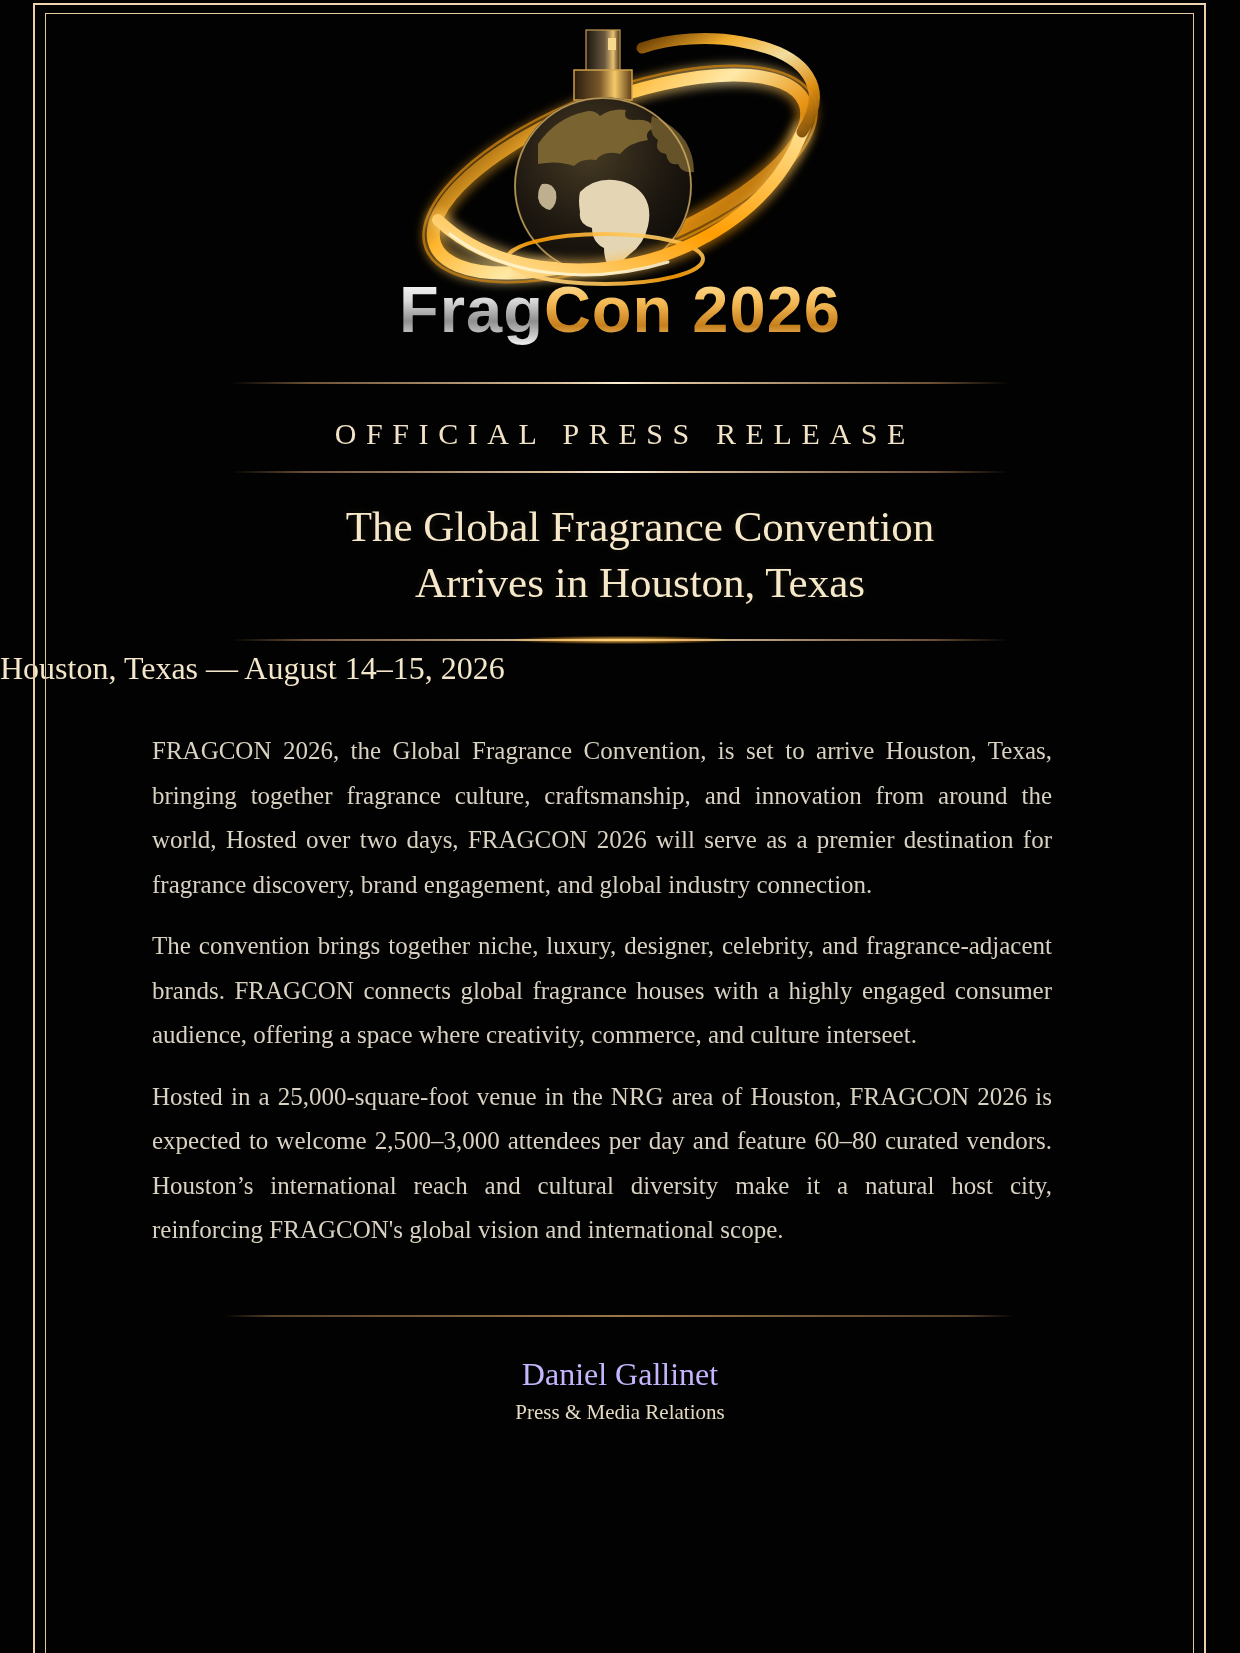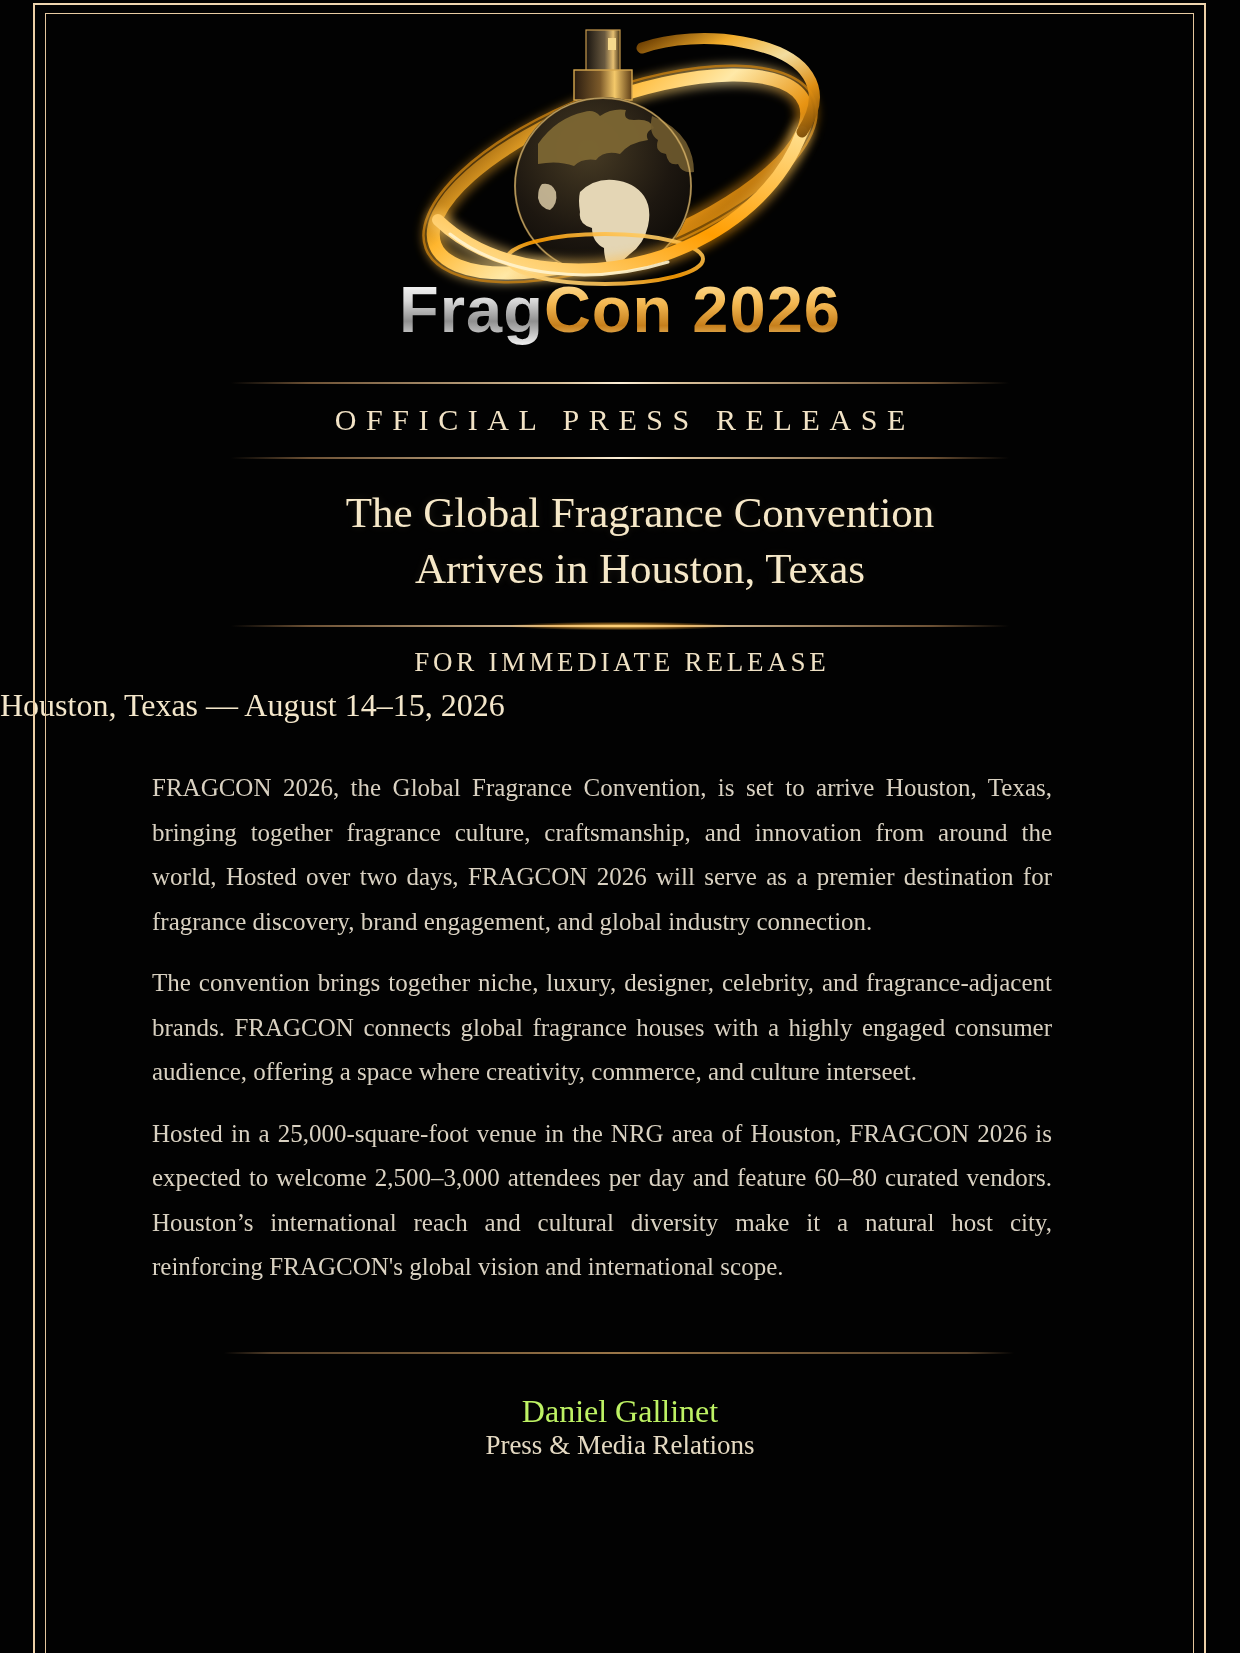--- a/index.html
+++ b/index.html
@@ -41,21 +41,21 @@
   .divider{
     position:relative;width:778px;height:2px;margin:0 auto;
     background:linear-gradient(90deg,rgba(0,0,0,0) 0%,#6d5134 10%,#d9c09a 42%,#fdf0d8 50%,#d9c09a 58%,#6d5134 90%,rgba(0,0,0,0) 100%);
   }
   .divider.gold-glow::after{
     content:"";position:absolute;left:36%;right:36%;top:-3px;height:8px;
     background:radial-gradient(ellipse at center,rgba(255,204,106,.95) 0%,rgba(255,176,56,.45) 45%,rgba(0,0,0,0) 75%);
   }
   
   .kicker{
-    margin-top:19px;text-align:center;
+    margin-top:33px;text-align:center;
     font-size:30px;letter-spacing:.32em;text-indent:.32em;
     color:#f2e3c6;
   }
   .title{
     margin-top:26px;text-align:center;
     font-size:43px;line-height:1.3;color:#f6e8c8;
     text-shadow:0 0 10px rgba(255,230,170,.12);
     padding-left:40px;
   }
   .release-label{
@@ -79,22 +79,22 @@
     position:absolute;left:224px;right:226px;top:20px;height:2px;
     background:linear-gradient(90deg,rgba(0,0,0,0) 0%,#55402a 6%,#9a7648 50%,#55402a 94%,rgba(0,0,0,0) 100%);
   }
   .media-badge{
     position:absolute;left:437px;top:0;width:364px;height:44px;
     display:flex;align-items:center;justify-content:center;
     background:linear-gradient(100deg,#c28a1d 0%,#e9bb42 28%,#f7da7f 55%,#ddaa30 82%,#c28a1d 100%);
     border:1px solid #8a6520;box-shadow:0 0 14px rgba(230,180,70,.25);
     font-size:27px;font-weight:bold;letter-spacing:.16em;text-indent:.16em;color:#241603;
   }
-  .contact-name{margin-top:17px;text-align:center;font-size:32px;color:#bef264;}
-  .contact-role{text-align:center;font-size:27px;color:#e4d9c2;}
+  .contact-name{margin-top:17px;text-align:center;font-size:32px;color:#c4b5fd;}
+  .contact-role{margin-top:7px;text-align:center;font-size:21px;color:#e4d9c2;}
   .contact-email{margin-top:7px;text-align:center;font-size:29px;color:#eadfc6;}
 </style>
 </head>
 <body>
 
 <div class="page">
 
   <div class="frame-outer"></div>
   <div class="frame-inner"></div>
 
@@ -181,21 +181,20 @@
 
   <div class="divider" style="margin-top:20px"></div>
 
   <div class="title">
     <div>The Global Fragrance Convention</div>
     <div>Arrives in Houston, Texas</div>
   </div>
 
   <div class="divider gold-glow" style="margin-top:28px"></div>
 
-  <div class="release-label">FOR IMMEDIATE RELEASE</div>
   <div class="dateline">Houston, Texas — August 14–15, 2026</div>
 
   <div class="body-copy">
     <p>FRAGCON 2026, the Global Fragrance Convention, is set to arrive Houston, Texas, bringing together fragrance culture, craftsmanship, and innovation from around the world, Hosted over two days, FRAGCON 2026 will serve as a premier destination for fragrance discovery, brand engagement, and global industry connection.</p>
     <p>The convention brings together niche, luxury, designer, celebrity, and fragrance-adjacent brands. FRAGCON connects global fragrance houses with a highly engaged consumer audience, offering a space where creativity, commerce, and culture interseet.</p>
     <p>Hosted in a 25,000-square-foot venue in the NRG area of Houston, FRAGCON 2026 is expected to welcome 2,500–3,000 attendees per day and feature 60–80 curated vendors. Houston’s international reach and cultural diversity make it a natural host city, reinforcing FRAGCON's global vision and international scope.</p>
   </div>
 
   <div class="media-row">
     <div class="media-line"></div>

